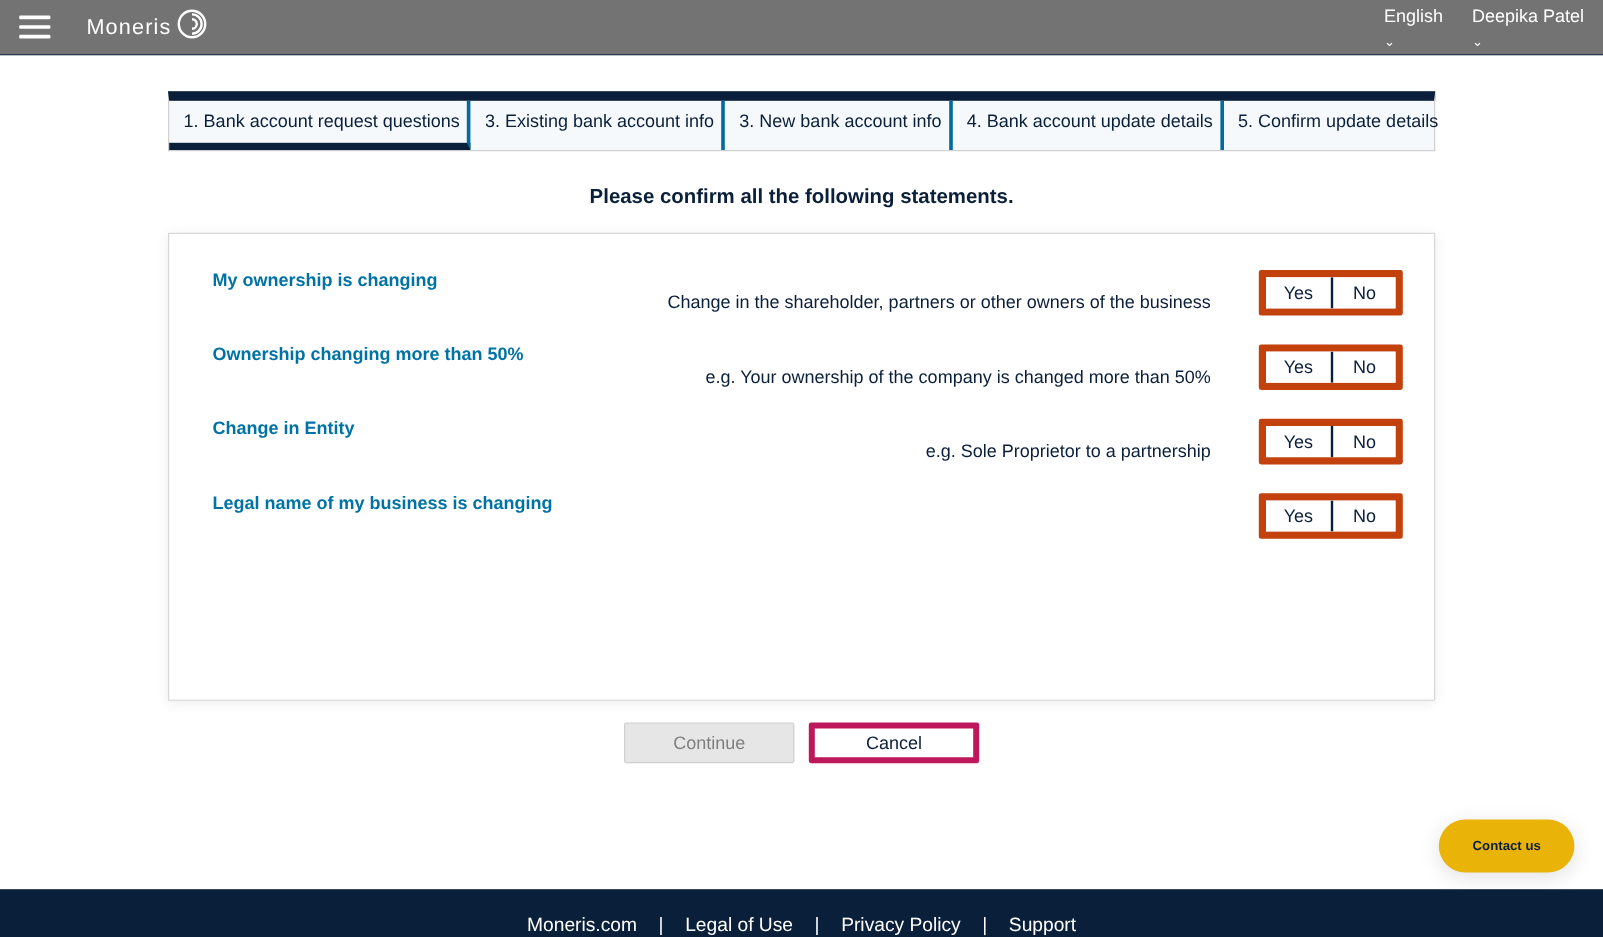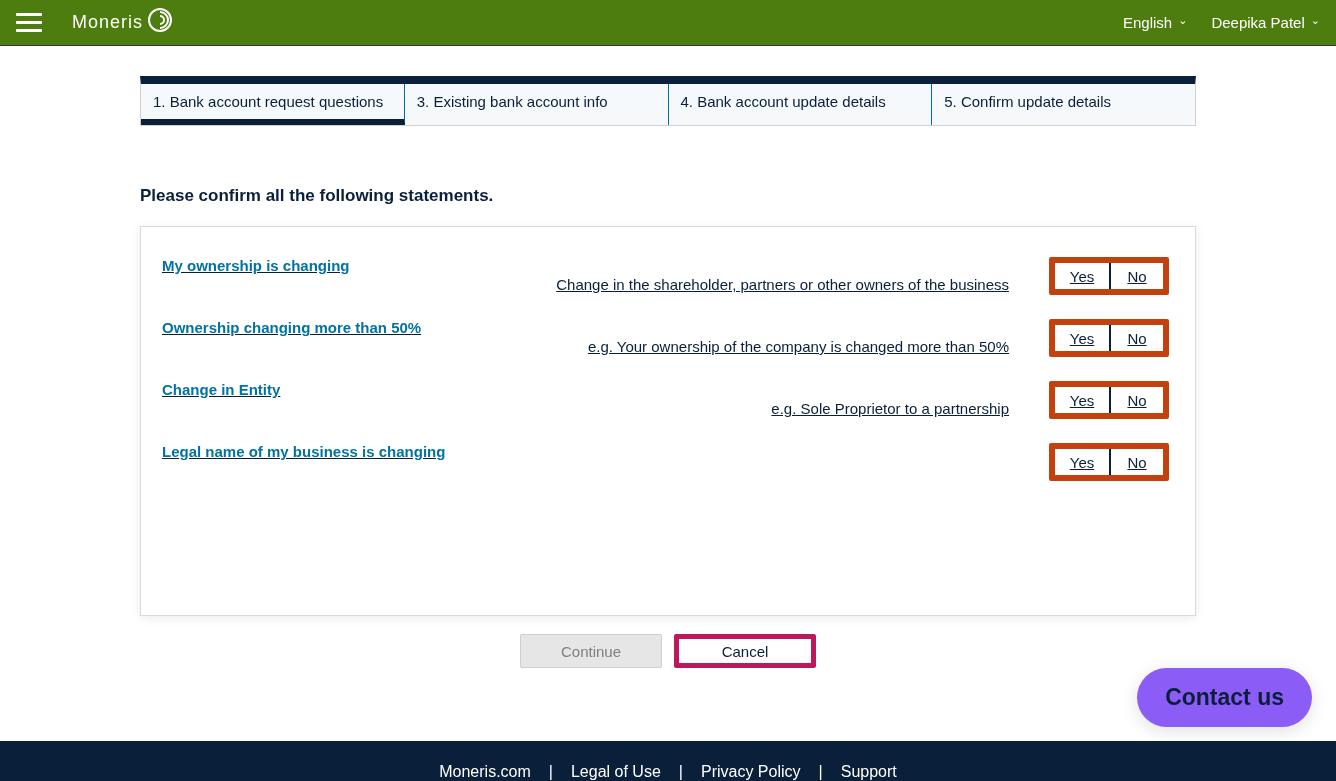--- a/index.html
+++ b/index.html
@@ -10,21 +10,21 @@
     body {
       font-family: "Segoe UI", Arial, sans-serif;
       background: #ffffff;
       color: #0a1f3a;
       width: 1336px;
       height: 781px;
       overflow: hidden;
       position: relative;
     }
     .header {
-      background: #4d7c0f;
+      background: #737373;
       height: 46px;
       display: flex;
       align-items: center;
       padding: 0 16px;
       border-bottom: 1px solid #2a3a52;
     }
     .hamburger {
       cursor: pointer;
       display: flex;
       flex-direction: column;
@@ -59,65 +59,65 @@
       align-items: center;
       gap: 24px;
       color: #fff;
       font-size: 15px;
     }
     .dropdown-item {
       display: flex;
       align-items: flex-start;
       gap: 6px;
       cursor: pointer;
+      flex-direction: column;
     }
     .chevron-down {
       font-size: 11px;
     }
     .main-content {
       padding: 0 140px;
     }
     .stepper {
       margin-top: 30px;
       border: 1px solid #d0d0d0;
       border-top: 8px solid #0a1f3a;
       display: flex;
       background: #f5f9fc;
       position: relative;
     }
     .step {
       flex: 1;
       padding: 9px 6px 9px 12px;
       font-size: 15px;
       color: #0a1f3a;
-      border-right: 1px solid #0369a1;
+      border-right: 3px solid #0369a1;
       position: relative;
       cursor: pointer;
       white-space: nowrap;
     }
     .step:last-child {
       border-right: none;
     }
     .step.active {
       border-bottom: 6px solid #0a1f3a;
     }
     .instruction {
-      text-align: left;
+      text-align: center;
       font-size: 17px;
       font-weight: 600;
       color: #0a1f3a;
-      margin-top: 60px;
+      margin-top: 28px;
       margin-bottom: 20px;
     }
     .card {
       border: 1px solid #d8d8d8;
       box-shadow: 0 2px 10px rgba(0,0,0,0.08);
       background: #fff;
-      padding: 30px 26px 110px 21px;
-      text-decoration: underline;
+      padding: 30px 26px 110px 36px;
     }
     .question-row {
       display: flex;
       align-items: flex-start;
       justify-content: space-between;
       margin-bottom: 24px;
     }
     .question-text {
       flex: 1;
       padding-right: 40px;
@@ -179,25 +179,25 @@
     }
     .btn-cancel {
       background: #fff;
       border: 5px solid #be185d;
       color: #0a1f3a;
     }
     .contact-chip {
       position: absolute;
       right: 24px;
       bottom: 54px;
-      background: #8b5cf6;
+      background: #eab308;
       border-radius: 30px;
       padding: 16px 28px;
       box-shadow: 0 4px 18px rgba(0,0,0,0.12);
-      font-size: 23px;
+      font-size: 11px;
       font-weight: 700;
       color: #0a1f3a;
       cursor: pointer;
     }
     .footer {
       position: absolute;
       bottom: 0;
       left: 0;
       right: 0;
       height: 40px;
@@ -251,20 +251,23 @@
 
 <div class="main-content">
   <div class="stepper">
     <div class="step active">
       <span>1. Bank account request questions</span>
     </div>
     <div class="step">
       <span>3. Existing bank account info</span>
     </div>
     <div class="step">
+      <span>3. New bank account info</span>
+    </div>
+    <div class="step">
       <span>4. Bank account update details</span>
     </div>
     <div class="step">
       <span>5. Confirm update details</span>
     </div>
   </div>
 
   <div class="instruction">Please confirm all the following statements.</div>
 
   <div class="card">

